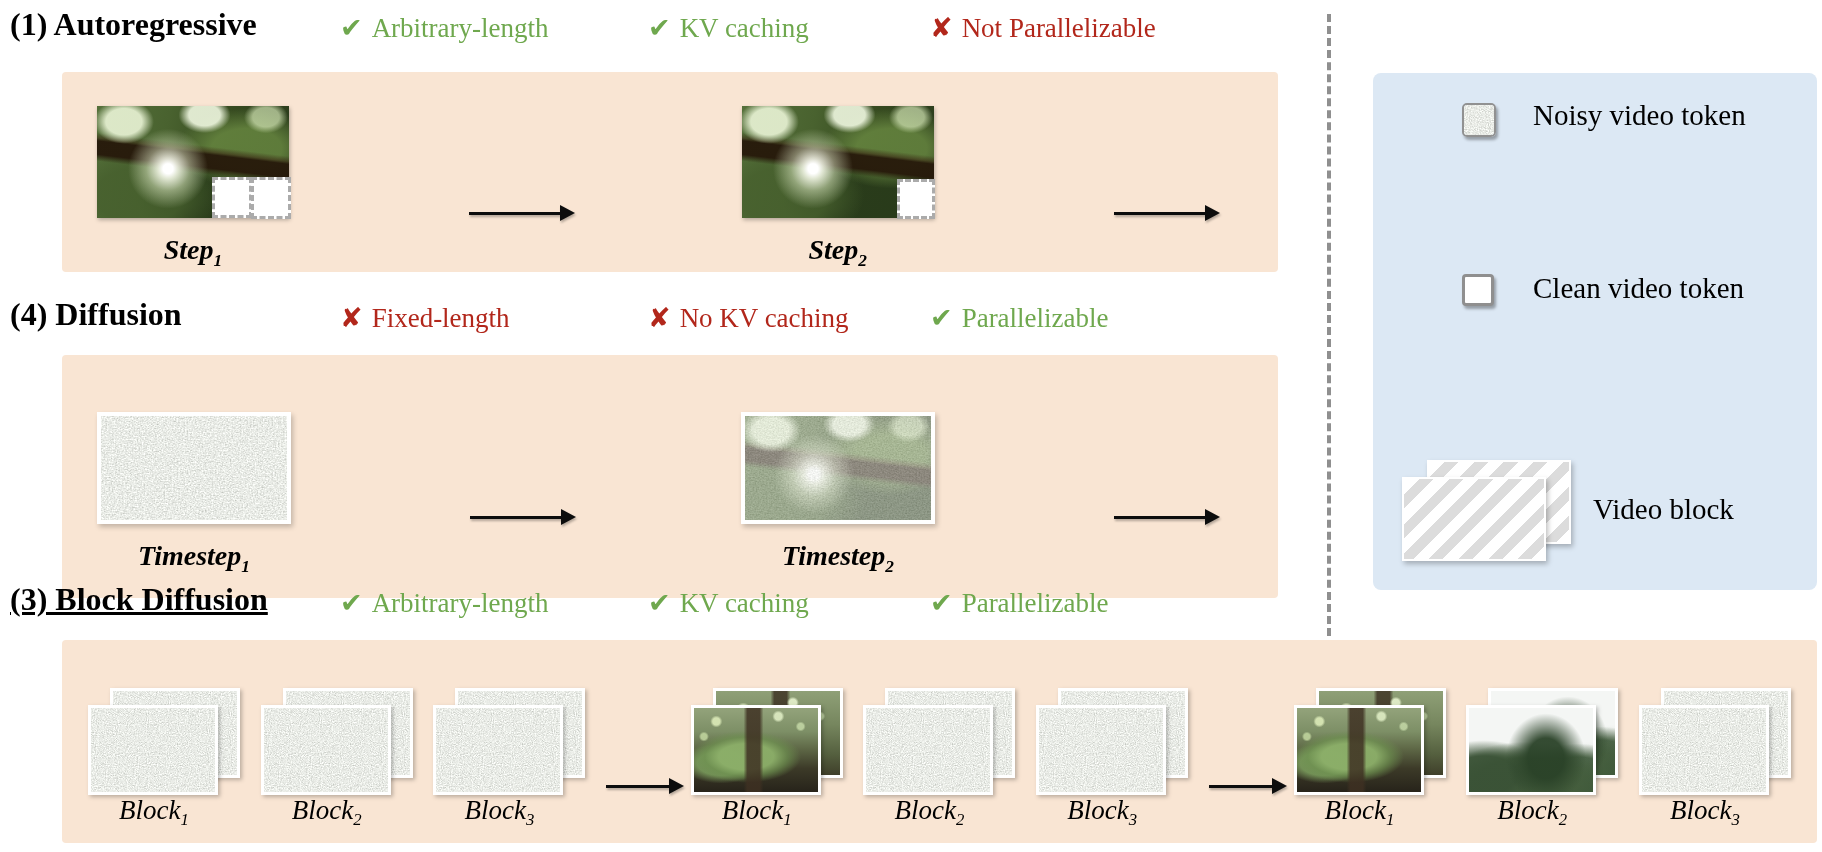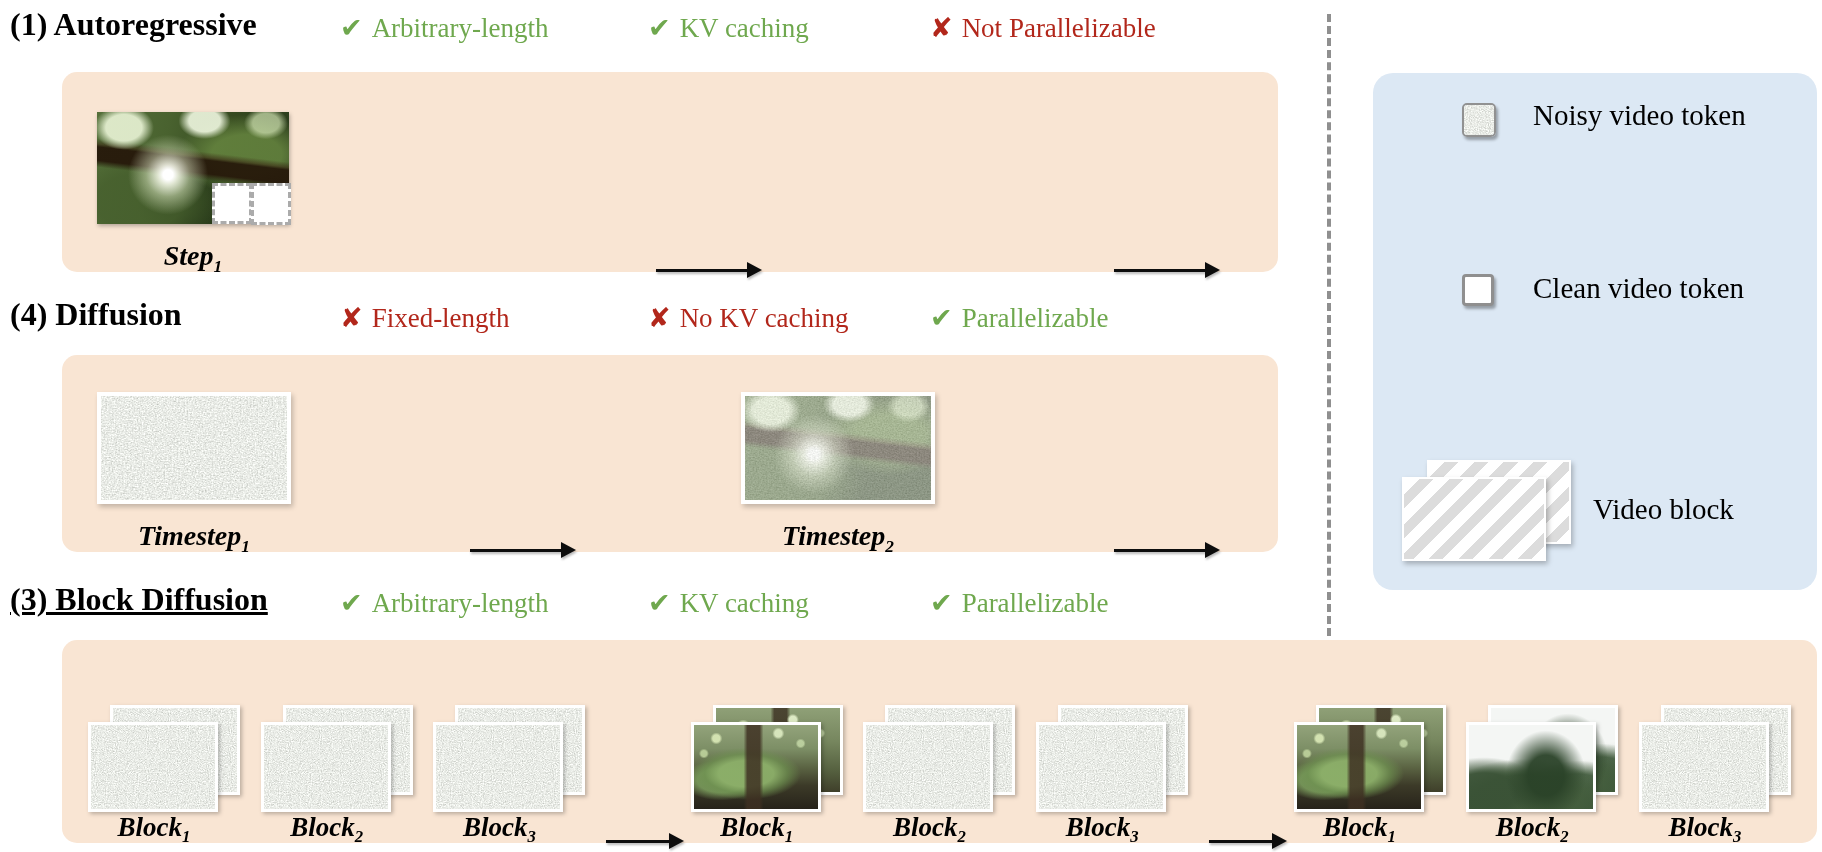--- a/index.html
+++ b/index.html
@@ -7,23 +7,23 @@
     width:1822px;height:852px;position:relative;background:#ffffff;
     font-family:"Liberation Serif", serif;color:#000;overflow:hidden;
   }
   
   .hdr{position:absolute;font-size:32px;font-weight:bold;white-space:nowrap;text-align:center;}
   .badge{position:absolute;font-size:27px;white-space:nowrap;display:flex;align-items:baseline;gap:9px;}
   .badge .glyph{font-size:27px;font-weight:bold;font-family:"DejaVu Sans", sans-serif;}
   .badge.green{color:#6fa84e;}
   .badge.red{color:#b2271b;}
   
-  .panel{position:absolute;background:#f9e5d3;border-radius:15px;box-sizing:border-box;display:flex;justify-content:space-between;align-items:flex-end;}
+  .panel{position:absolute;background:#f9e5d3;border-radius:4px;box-sizing:border-box;display:flex;justify-content:space-between;align-items:center;}
   #panel1{left:62px;top:72px;width:1216px;height:200px;padding:28px 72px 0 35px;}
-  #panel2{left:62px;top:355px;width:1216px;height:197px;padding:30px 72px 0 35px;}
+  #panel2{left:62px;top:355px;width:1216px;height:243px;padding:30px 72px 0 35px;}
   #panel3{left:62px;top:640px;width:1755px;height:203px;padding:30px 26px 0 26px;}
   
   .fig{display:flex;flex-direction:column;align-items:center;}
   .vimg1{position:relative;width:192px;height:112px;box-shadow:1px 2px 4px rgba(0,0,0,.28);}
   .vimg2{position:relative;width:186px;height:104px;border:4px solid #fff;box-shadow:2px 3px 5px rgba(0,0,0,.22);}
   .fig-label{margin-top:16px;font-size:28px;font-weight:bold;font-style:italic;white-space:nowrap;}
   .fig-label sub{font-size:0.62em;line-height:0;}
   .photo{position:absolute;inset:0;}
   .noisefill{display:block;width:100%;height:100%;}
   .noise-overlay{position:absolute;inset:0;width:100%;height:100%;opacity:.52;}
@@ -34,21 +34,21 @@
   .arrow::after{content:"";position:absolute;right:-14px;top:-7px;border-left:15px solid #0d0d0d;border-top:8.5px solid transparent;border-bottom:8.5px solid transparent;}
   .arr-row1{margin-top:54px;}
   .arr-row2{margin-top:52px;}
   .arr-row3{margin-top:60px;width:64px;}
   
   .stack{display:flex;flex-direction:column;align-items:center;width:152px;flex-shrink:0;}
   .stack-imgs{position:relative;width:152px;height:107px;}
   .simg{position:absolute;width:124px;height:84px;border:3px solid #fff;box-shadow:2px 2px 4px rgba(0,0,0,.25);overflow:hidden;}
   .simg.back{right:0;top:0;}
   .simg.front{left:0;top:17px;}
-  .stack-label{margin-top:0;padding-right:20px;font-size:27px;font-weight:bold;font-style:italic;white-space:nowrap;}
+  .stack-label{margin-top:0;padding-right:20px;font-size:27px;font-weight:normal;font-style:italic;white-space:nowrap;}
   .stack-label sub{font-size:0.62em;line-height:0;}
   
   .img-forest{
     background:
       radial-gradient(circle at 37% 56%, #ffffff 0 5px, rgba(252,255,240,.85) 10px, rgba(240,250,215,.45) 22px, rgba(240,250,215,0) 40px),
       radial-gradient(ellipse 30px 22px at 14% 14%, rgba(235,245,215,.9) 0 60%, transparent 100%),
       radial-gradient(ellipse 26px 18px at 56% 8%, rgba(240,248,225,.9) 0 60%, transparent 100%),
       radial-gradient(ellipse 22px 16px at 88% 10%, rgba(210,228,180,.7) 0 60%, transparent 100%),
       linear-gradient(7deg, transparent 42%, rgba(38,24,10,.95) 47% 57%, rgba(58,40,20,.6) 59%, transparent 63%),
       radial-gradient(ellipse 70px 40px at 78% 38%, rgba(106,138,66,.8) 0 50%, transparent 100%),
@@ -78,21 +78,21 @@
   .img-fog{
     background:
       radial-gradient(ellipse 40px 45px at 62% 60%, rgba(42,66,40,.95) 0 45%, transparent 100%),
       radial-gradient(ellipse 60px 35px at 12% 80%, rgba(58,82,54,.95) 0 55%, transparent 100%),
       radial-gradient(ellipse 80px 40px at 45% 88%, rgba(70,95,62,.95) 0 60%, transparent 100%),
       radial-gradient(ellipse 55px 30px at 88% 78%, rgba(62,88,58,.9) 0 55%, transparent 100%),
       linear-gradient(180deg, #f4f6f4 0 40%, #e8ece7 52%, #c3cdbb 64%, #7b9273 76%, #4c684a 88%, #3c573c 100%);
   }
   
   #separator{position:absolute;left:1327px;top:14px;height:622px;width:0;border-left:4px dashed #8f8f8f;}
-  #legend{position:absolute;left:1373px;top:73px;width:444px;height:517px;background:#dce8f4;border-radius:20px;}
+  #legend{position:absolute;left:1373px;top:73px;width:444px;height:517px;background:#dce8f4;border-radius:8px;}
   .leg-label{position:absolute;font-size:29px;white-space:nowrap;}
   .sw-noisy{position:absolute;left:89px;top:30px;width:30px;height:30px;border:2px solid #919191;border-radius:5px;overflow:hidden;box-shadow:2px 3px 3px rgba(0,0,0,.32);}
   .sw-clean{position:absolute;left:89px;top:201px;width:26px;height:26px;background:#fff;border:3px solid #8f8f8f;border-radius:4px;box-shadow:2px 3px 3px rgba(0,0,0,.32);}
   .vb{position:absolute;width:140px;height:80px;border:2px solid #fff;box-shadow:2px 3px 5px rgba(0,0,0,.25);
       background:repeating-linear-gradient(135deg, #ffffff 0 11px, #dcdcdc 11px 21px);}
   .vb-back{left:54px;top:387px;}
   .vb-front{left:29px;top:404px;}
   .defs-hidden{position:absolute;width:0;height:0;overflow:hidden;}
 </style>
 </head>
@@ -130,20 +130,27 @@
 <div class="panel" id="panel1">
   <div class="fig">
     <div class="vimg1">
       <div class="photo img-forest"></div>
       <div class="tokbox" style="right:37px;bottom:0;width:40px;height:41px;"></div>
       <div class="tokbox" style="right:-2px;bottom:-1px;width:40px;height:42px;"></div>
     </div>
     <div class="fig-label"><span>Step</span><sub>1</sub></div>
   </div>
   <div class="arrow arr-row1"></div>
+  <div class="fig">
+    <div class="vimg1">
+      <div class="photo img-forest"></div>
+      <div class="tokbox" style="right:-1px;bottom:-1px;width:38px;height:40px;"></div>
+    </div>
+    <div class="fig-label"><span>Step</span><sub>2</sub></div>
+  </div>
   <div class="arrow arr-row1"></div>
 </div>
 
 <div class="hdr" style="left:10px;top:296px;">(4) Diffusion</div>
 <div class="badge red" style="left:340px;top:302px;">
   <span class="glyph">✘</span>
   <span>Fixed-length</span>
 </div>
 <div class="badge red" style="left:648px;top:302px;">
   <span class="glyph">✘</span>

